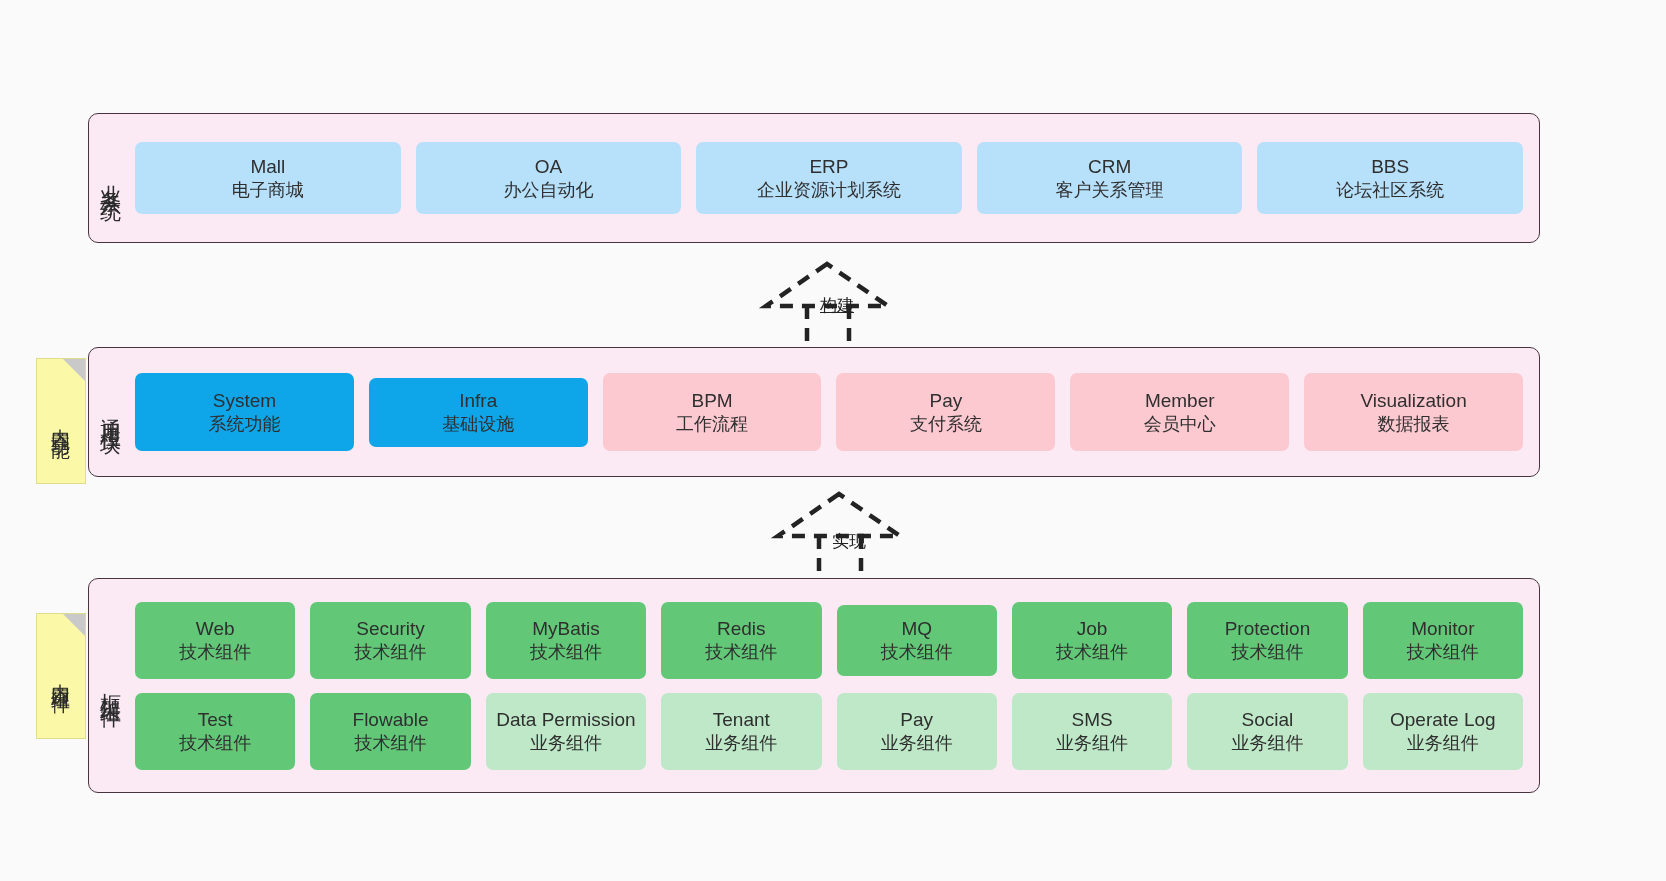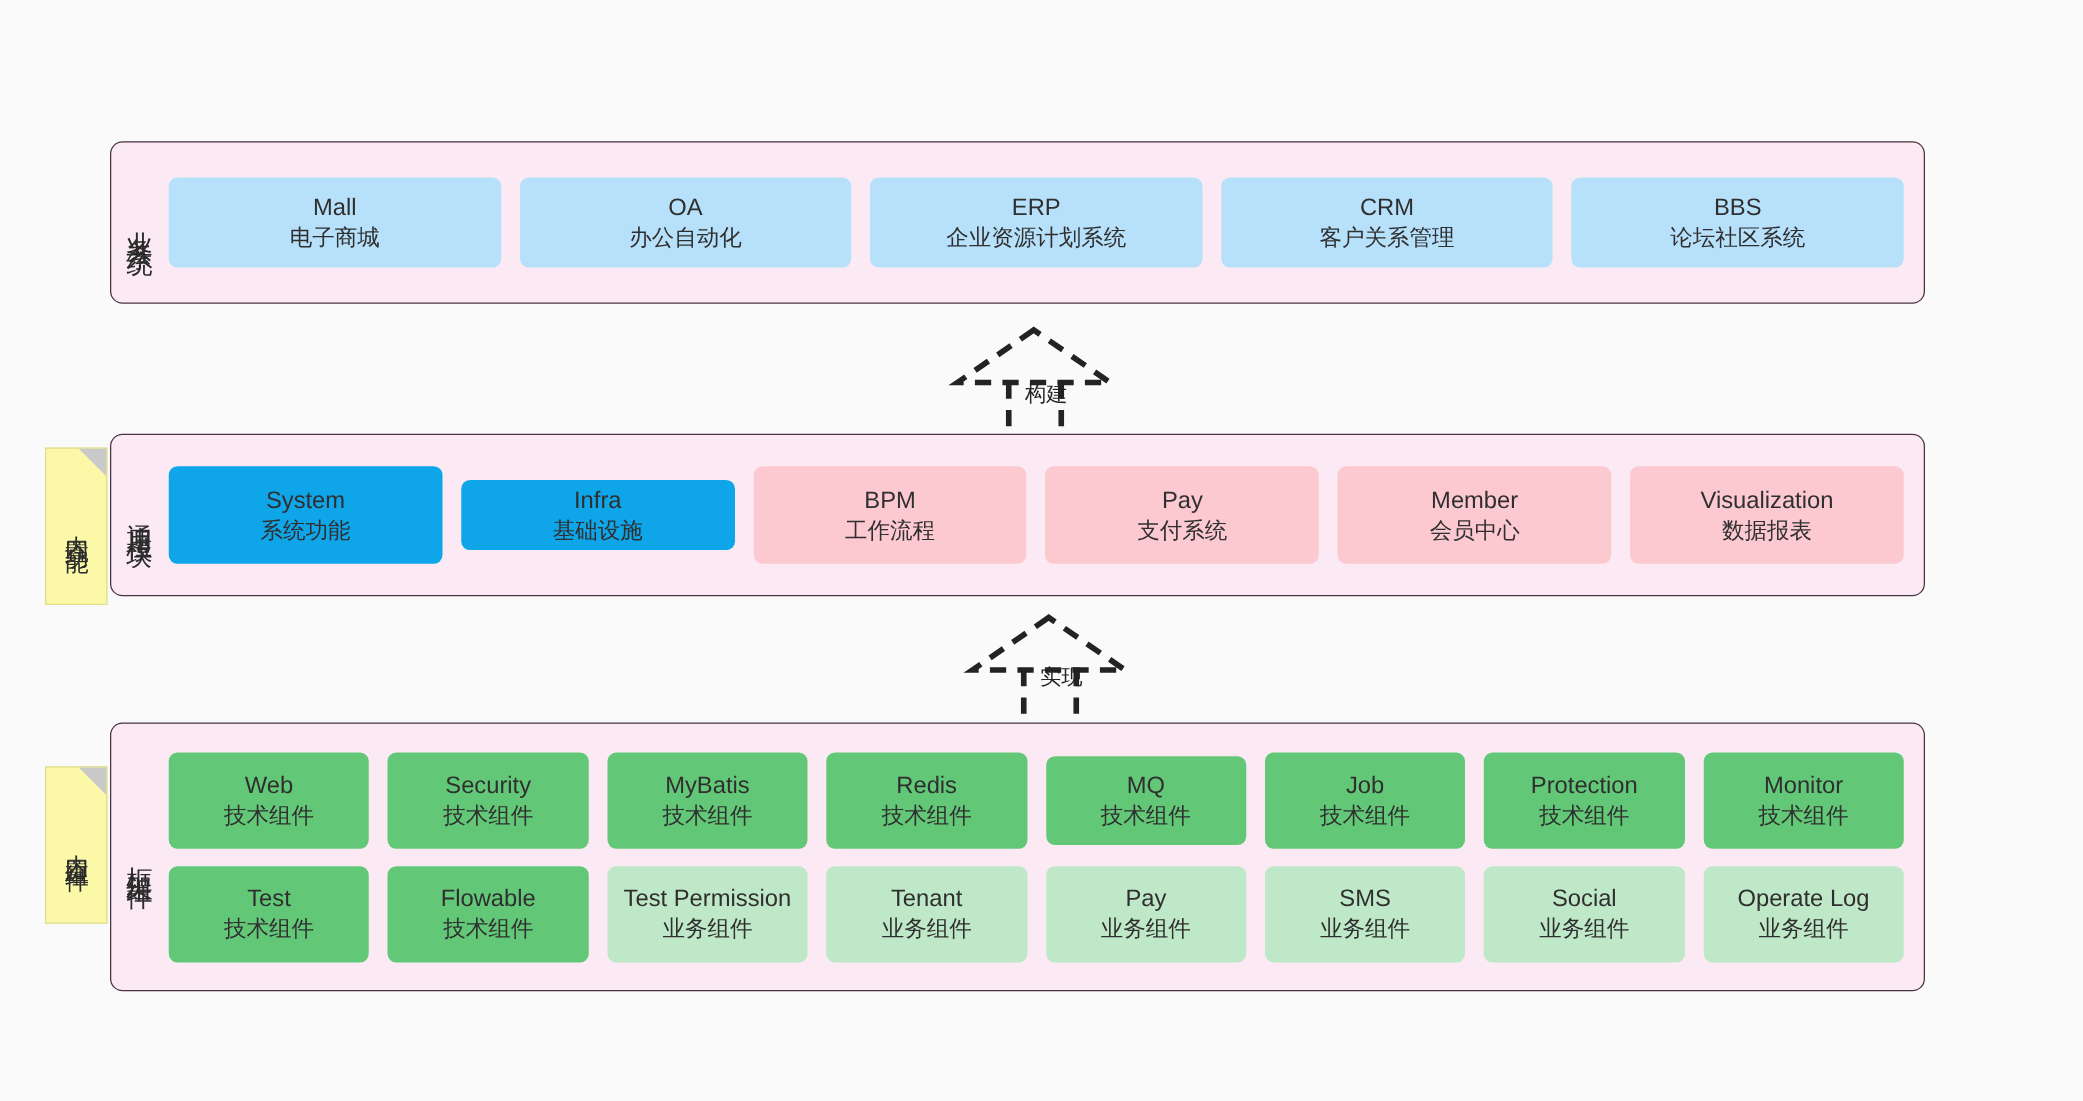--- a/index.html
+++ b/index.html
@@ -147,36 +147,36 @@
     </div>
   </div>
 
   <div class="conn" id="conn-build" style="left:760px; top:262px; width:150px; height:88px;">
     <svg width="150" height="88" viewBox="0 0 150 88">
 
       <path d="M 67 2 L 6 44 L 128 44 Z" fill="none" stroke="#232323" stroke-width="4.5" stroke-dasharray="13,9" stroke-linecap="butt"></path>
 
       <path d="M 47 44 L 47 88 M 89 44 L 89 88" fill="none" stroke="#232323" stroke-width="4.5" stroke-dasharray="13,9"></path>
     </svg>
-    <span class="conn-label" style="top:42px; left:62px;">构建</span>
+    <span class="conn-label" style="top:32px; left:62px;text-decoration:underline;">构建</span>
   </div>
 
   <div class="note" id="note-2" style="left:36px; top:358px; width:50px; height:126px;">
     <span>内置功能</span>
   </div>
 
   <div class="layer" id="layer-2" style="left:88px; top:347px; width:1452px; height:130px;">
     <div class="layer-label">通用模块</div>
     <div class="layer-body">
       <div class="row">
         <div class="cell c-red" style="height:78px">
           <span class="t1">System</span>
           <span class="t2">系统功能</span>
         </div>
-        <div class="cell c-red" style="height:56px">
+        <div class="cell c-red" style="height:69px">
           <span class="t1">Infra</span>
           <span class="t2">基础设施</span>
         </div>
         <div class="cell c-pink" style="height:78px">
           <span class="t1">BPM</span>
           <span class="t2">工作流程</span>
         </div>
         <div class="cell c-pink" style="height:78px">
           <span class="t1">Pay</span>
           <span class="t2">支付系统</span>
@@ -247,21 +247,21 @@
       <div class="row">
         <div class="cell c-green" style="height:77px">
           <span class="t1">Test</span>
           <span class="t2">技术组件</span>
         </div>
         <div class="cell c-green" style="height:77px">
           <span class="t1">Flowable</span>
           <span class="t2">技术组件</span>
         </div>
         <div class="cell c-lgreen" style="height:77px">
-          <span class="t1">Test Permission</span>
+          <span class="t1">Data Permission</span>
           <span class="t2">业务组件</span>
         </div>
         <div class="cell c-lgreen" style="height:77px">
           <span class="t1">Tenant</span>
           <span class="t2">业务组件</span>
         </div>
         <div class="cell c-lgreen" style="height:77px">
           <span class="t1">Pay</span>
           <span class="t2">业务组件</span>
         </div>

